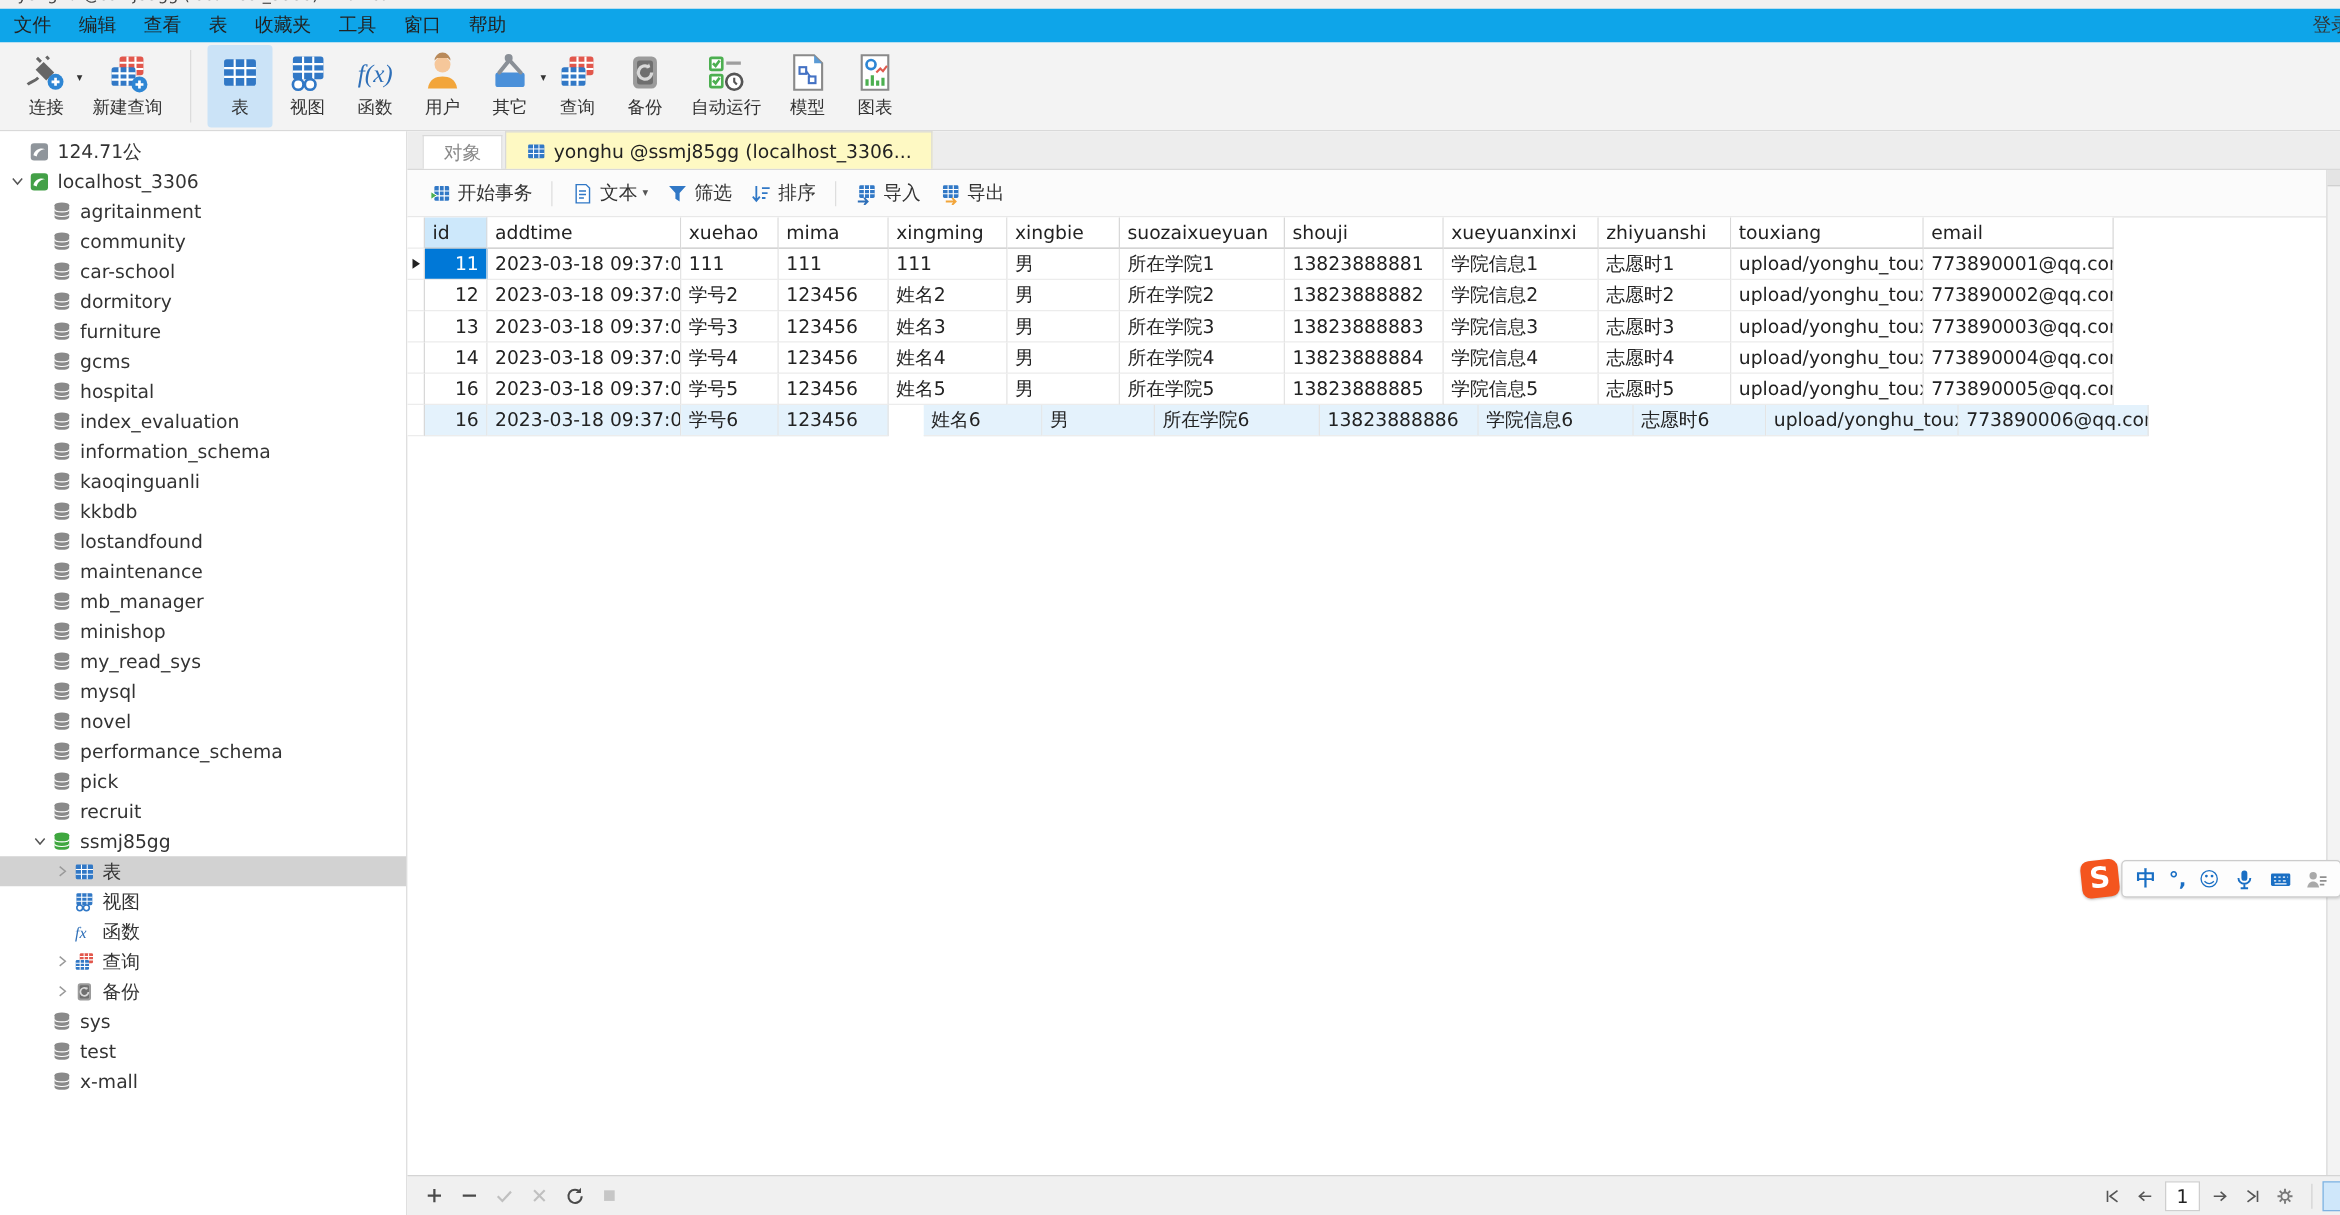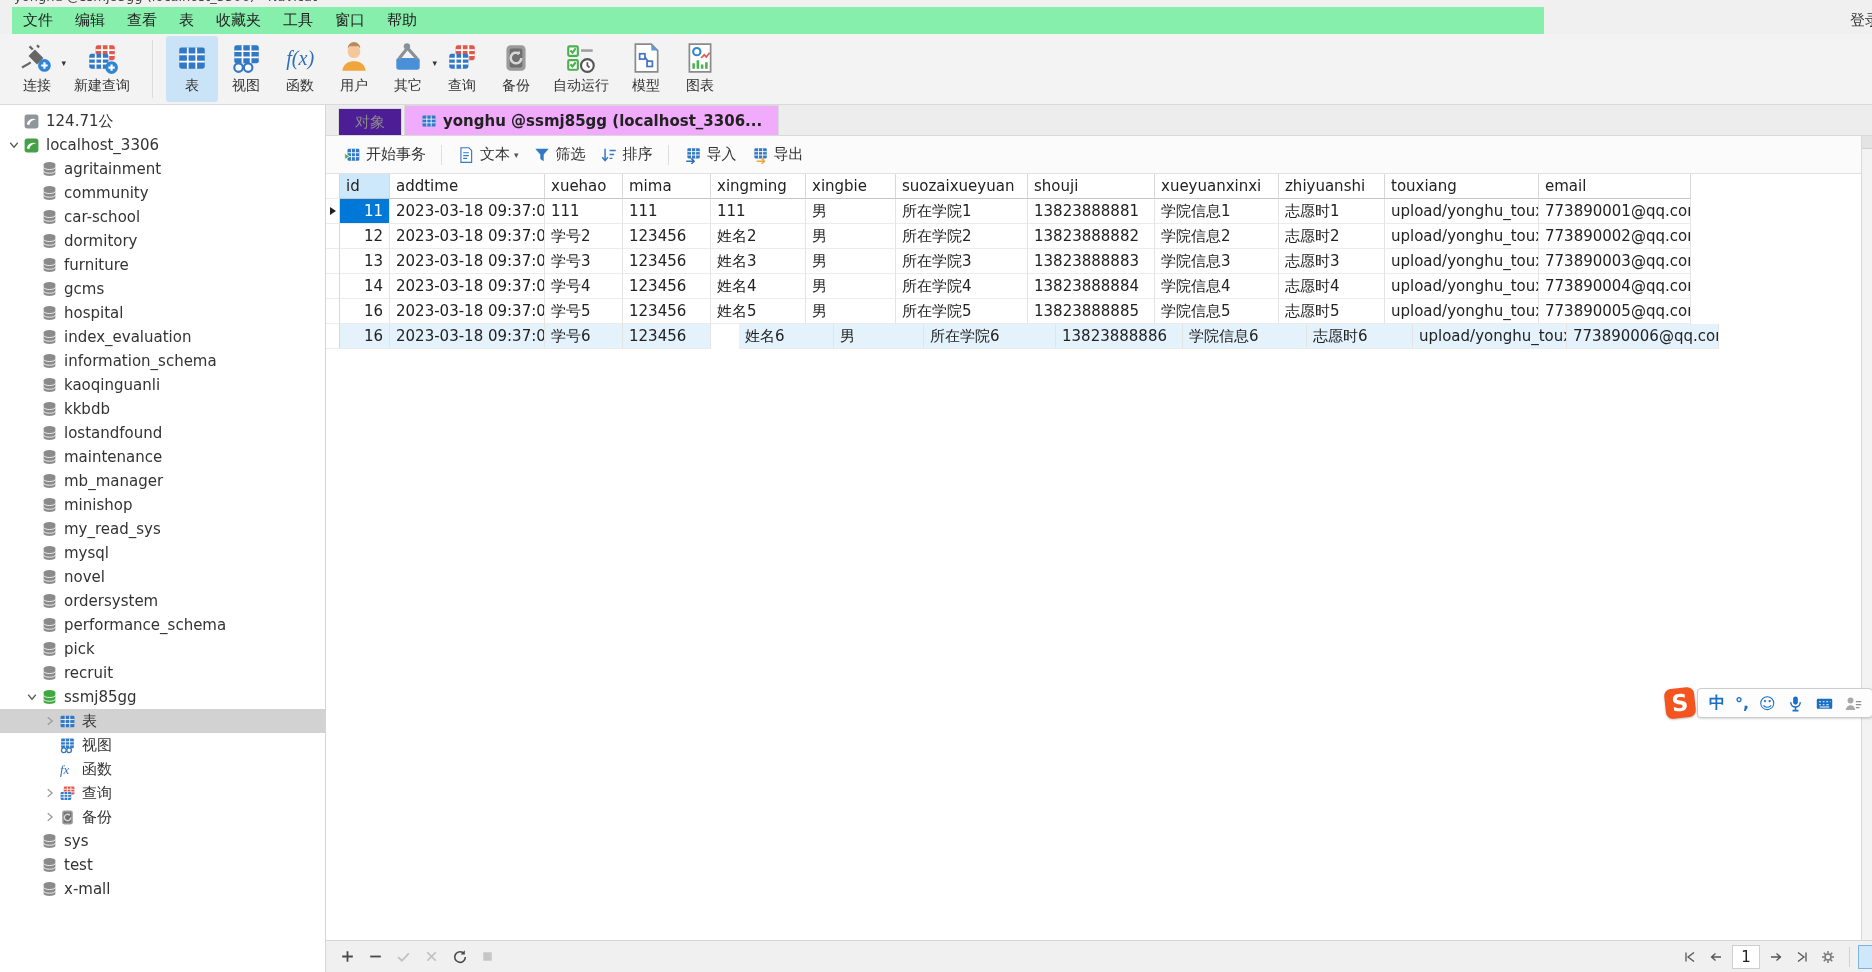--- a/index.html
+++ b/index.html
@@ -5,21 +5,21 @@
   * { margin:0; padding:0; box-sizing:border-box; }
   html,body { width:1872px; height:972px; overflow:hidden; background:#fff;
     font-family:"DejaVu Sans","Liberation Sans",sans-serif; color:#222; }
   #app { position:relative; width:1872px; height:972px; background:#f0f0f0; }
 
   
   #title-strip { position:absolute; left:0; top:0; width:1872px; height:7px; overflow:hidden; background:#f0f0f0; }
   #title-strip span { position:absolute; left:14px; top:-11px; font-size:13px; color:#444; }
 
   
-  #menubar { position:absolute; left:12px; top:7px; width:1532px; height:27px; display:flex; align-items:center; background:#86efac; }
+  #menubar { position:absolute; left:0; top:7px; width:1872px; height:27px; display:flex; align-items:center; background:#0ea5e9; }
   .menu-item { padding:3px 11px; font-size:15px; color:#222; cursor:default; }
   #login-label { position:absolute; right:-8px; top:11px; font-size:15px; color:#333; }
 
   
   #toolbar { position:absolute; left:0; top:34px; width:1872px; height:71px; display:flex; align-items:stretch; background:#f3f3f3; border-bottom:1px solid #d9d9d9; padding-left:10px; }
   .tb-item { display:flex; flex-direction:column; align-items:center; justify-content:flex-start; padding:5px 9px 3px; margin:2px 1px; border-radius:3px; min-width:52px; position:relative; }
   .tb-item.sel { background:#cbe3f7; }
   .tb-icon { width:34px; height:34px; display:flex; align-items:center; justify-content:center; }
   .tb-label { font-size:14px; color:#333; margin-top:2px; white-space:nowrap; }
   .tb-sep { width:1px; background:#dcdcdc; margin:6px 12px; }
@@ -30,22 +30,22 @@
   .tree-row { height:24px; display:flex; align-items:center; font-size:15px; color:#333; white-space:nowrap; cursor:default; }
   .tree-row.sel { background:#d2d2d2; }
   .tree-arrow { width:16px; height:16px; flex:0 0 16px; display:flex; align-items:center; justify-content:center; }
   .tree-icon { width:18px; height:16px; flex:0 0 18px; display:flex; align-items:center; justify-content:center; margin-right:6px; }
 
   
   #content { position:absolute; left:326px; top:105px; width:1546px; height:867px; background:#fff; }
 
   
   #tabbar { position:absolute; left:0; top:0; width:100%; height:31px; background:#ededed; border-bottom:1px solid #d9d9d9; display:flex; align-items:flex-end; padding-left:12px; }
-  .tab { height:27px; display:flex; align-items:center; padding:0 16px; font-size:15px; border:1px solid #d9d9d9; border-bottom:none; margin-right:2px; background:#4c1d95; color:#8a8a8a; }
-  .tab.active { background:#f0abfc; color:#222; height:30px;font-weight:bold; }
+  .tab { height:27px; display:flex; align-items:center; padding:0 16px; font-size:15px; border:1px solid #d9d9d9; border-bottom:none; margin-right:2px; background:#ffffff; color:#8a8a8a; }
+  .tab.active { background:#fef9c3; color:#222; height:30px; }
   .tab .tab-icon { margin-right:6px; display:flex; }
 
   
   #gridtoolbar { position:absolute; left:0; top:31px; width:100%; height:38px; background:#fbfbfb; border-bottom:1px solid #e2e2e2; display:flex; align-items:center; padding-left:10px; }
   .gtb-item { display:flex; align-items:center; font-size:15px; color:#333; padding:4px 7px; border-radius:3px; }
   .gtb-item .gi { margin-right:5px; display:flex; }
   .gtb-sep { width:1px; height:20px; background:#dedede; margin:0 8px; }
   .gtb-drop { font-size:9px; color:#555; margin-left:4px; }
 
   
@@ -451,31 +451,20 @@
       <div class="tree-row" style="padding-left: 24px;">
         <span class="tree-arrow"></span>
         <span class="tree-icon">
           <svg width="17" height="17" viewBox="0 0 32 32" xmlns="http://www.w3.org/2000/svg">
             <ellipse cx="16" cy="6" rx="11" ry="4" fill="#8a8a8a"></ellipse>
             <path d="M5 6v18c0 2.2 5 4 11 4s11-1.8 11-4V6" fill="#8a8a8a"></path>
             <path d="M5 12c0 2.2 5 4 11 4s11-1.8 11-4 M5 19c0 2.2 5 4 11 4s11-1.8 11-4" stroke="#fff" stroke-width="1.6" fill="none"></path>
           </svg>
         </span>
         <span class="tree-label">novel</span>
-      </div>
-      <div class="tree-row" style="padding-left: 24px;">
-        <span class="tree-arrow"></span>
-        <span class="tree-icon">
-          <svg width="17" height="17" viewBox="0 0 32 32" xmlns="http://www.w3.org/2000/svg">
-            <ellipse cx="16" cy="6" rx="11" ry="4" fill="#8a8a8a"></ellipse>
-            <path d="M5 6v18c0 2.2 5 4 11 4s11-1.8 11-4V6" fill="#8a8a8a"></path>
-            <path d="M5 12c0 2.2 5 4 11 4s11-1.8 11-4 M5 19c0 2.2 5 4 11 4s11-1.8 11-4" stroke="#fff" stroke-width="1.6" fill="none"></path>
-          </svg>
-        </span>
-        <span class="tree-label">ordersystem</span>
       </div>
       <div class="tree-row" style="padding-left: 24px;">
         <span class="tree-arrow"></span>
         <span class="tree-icon">
           <svg width="17" height="17" viewBox="0 0 32 32" xmlns="http://www.w3.org/2000/svg">
             <ellipse cx="16" cy="6" rx="11" ry="4" fill="#8a8a8a"></ellipse>
             <path d="M5 6v18c0 2.2 5 4 11 4s11-1.8 11-4V6" fill="#8a8a8a"></path>
             <path d="M5 12c0 2.2 5 4 11 4s11-1.8 11-4 M5 19c0 2.2 5 4 11 4s11-1.8 11-4" stroke="#fff" stroke-width="1.6" fill="none"></path>
           </svg>
         </span>

